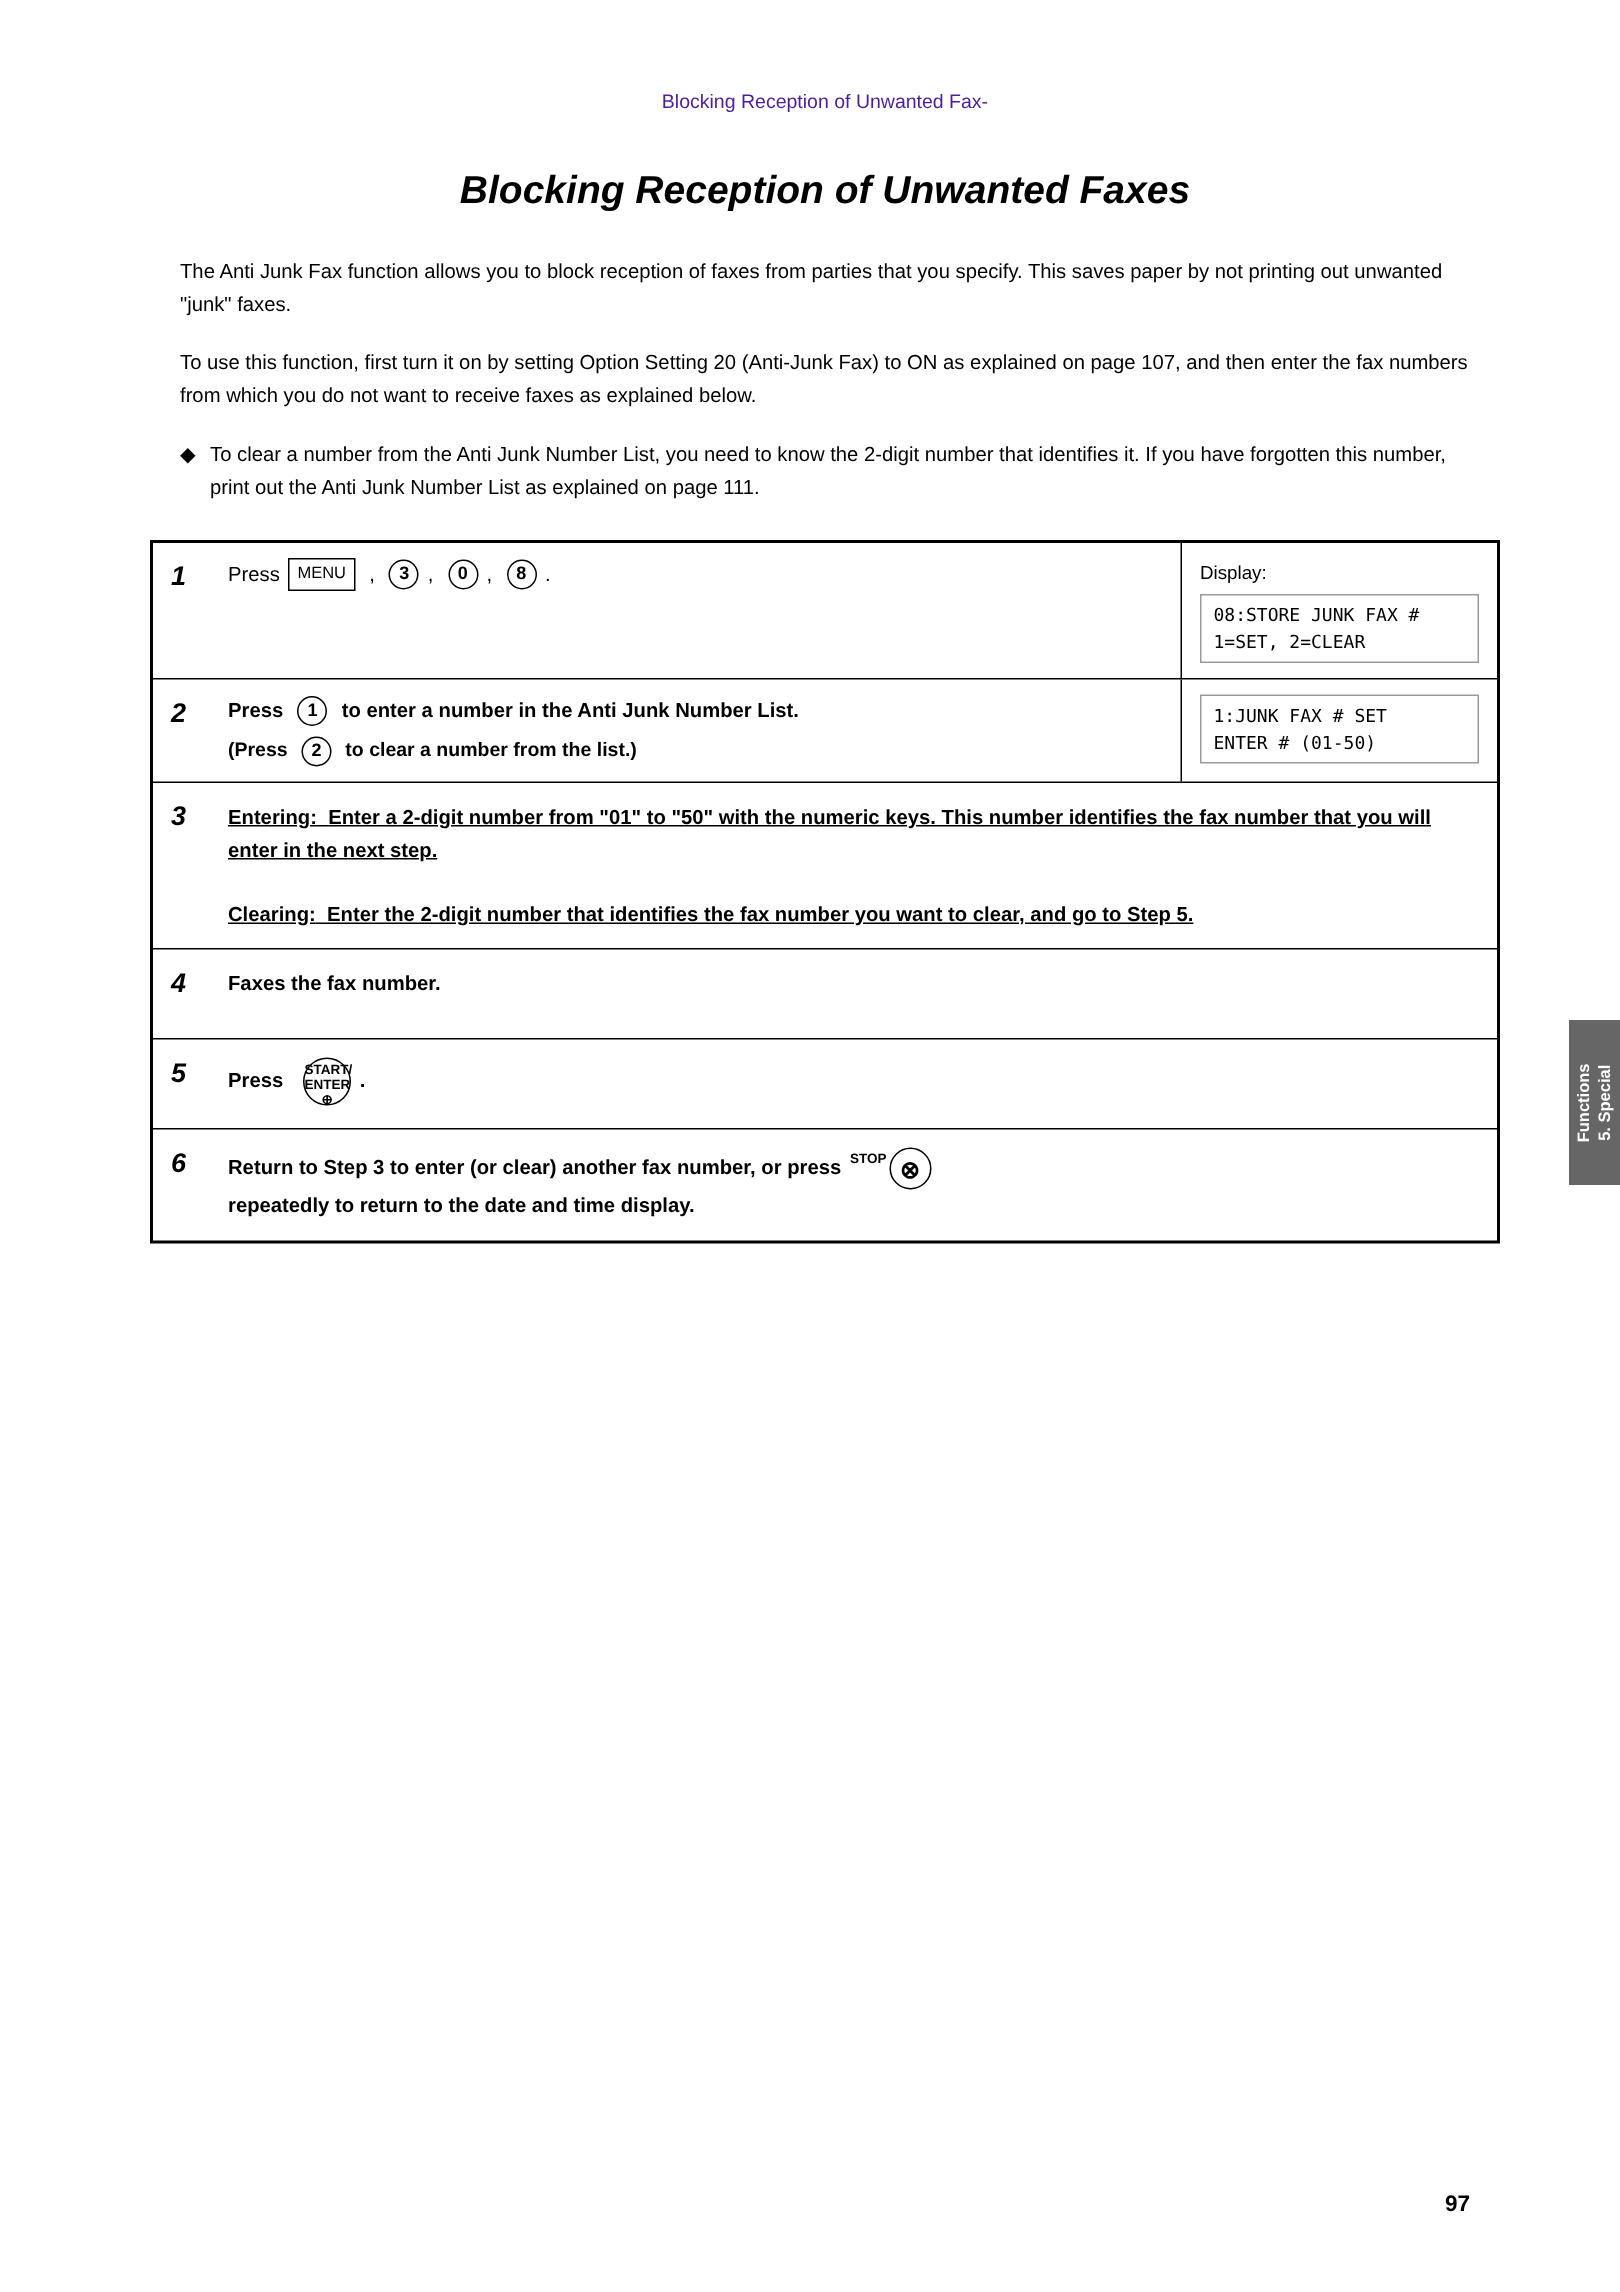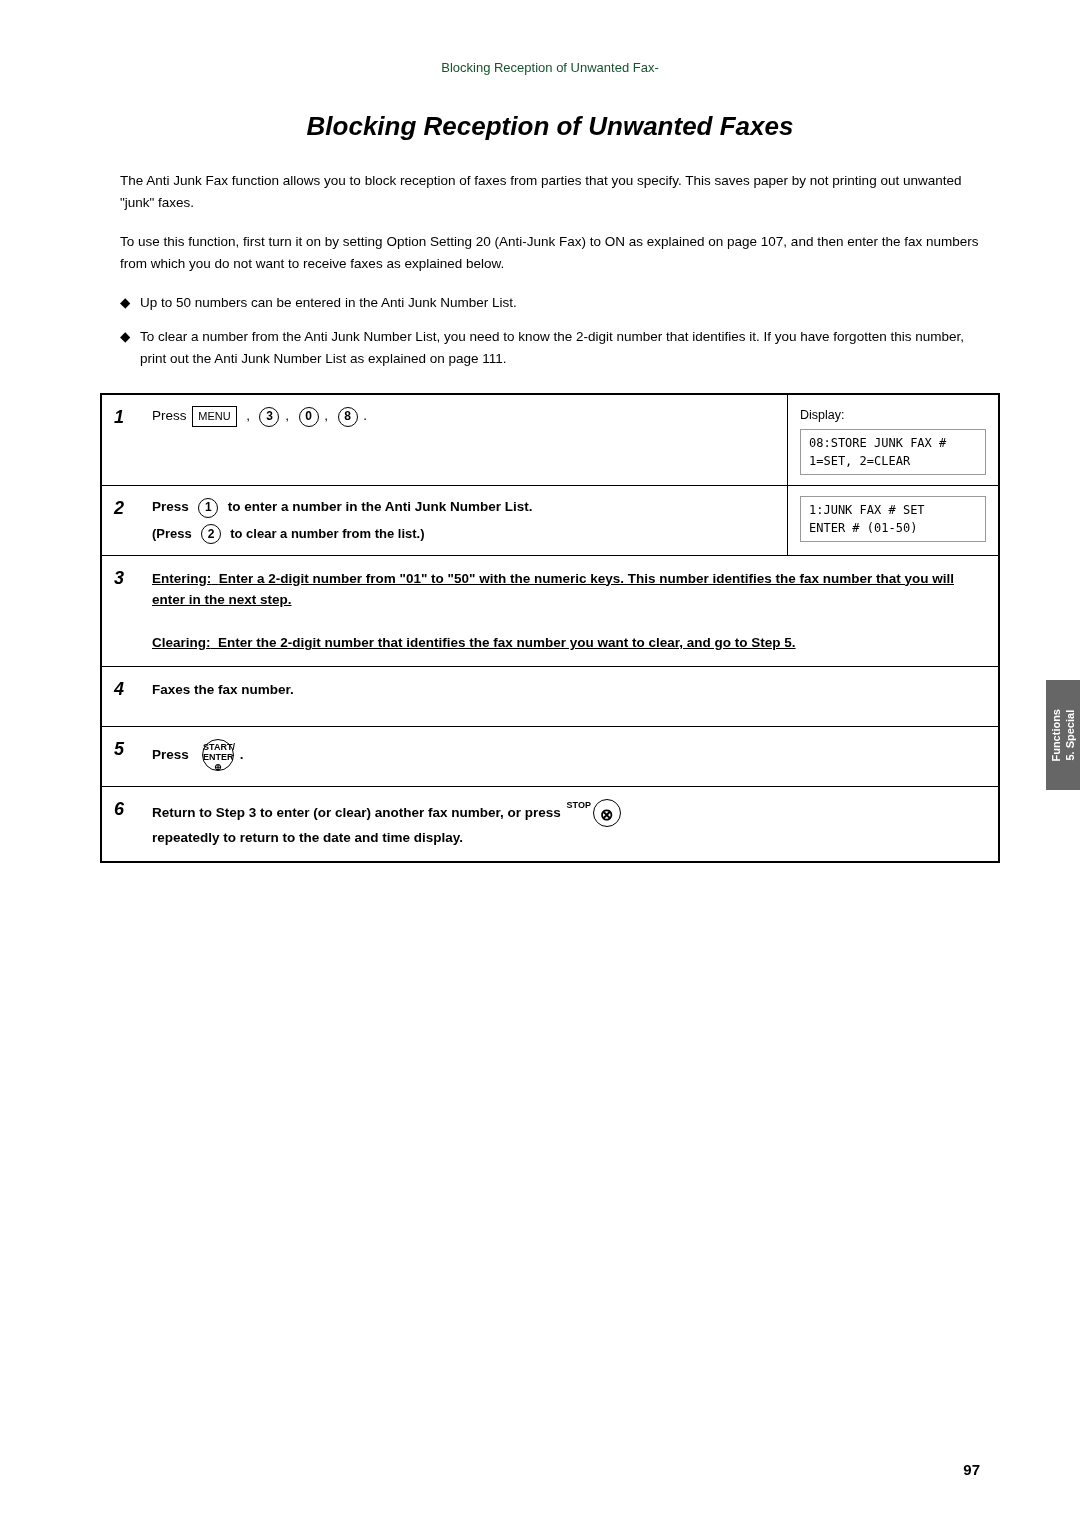--- a/index.html
+++ b/index.html
@@ -16,21 +16,21 @@
     .page-container {
       width: 1080px;
       min-height: 1528px;
       padding: 60px 80px 60px 100px;
       position: relative;
     }
 
     .header-line {
       text-align: center;
       font-size: 13px;
-      color: #14532d;
+      color: #4c1d95;
       margin-bottom: 30px;
       padding-bottom: 6px;
     }
 
     .page-title {
       font-size: 26px;
       font-weight: bold;
       font-style: italic;
       text-align: center;
       margin-bottom: 28px;
@@ -244,21 +244,20 @@
   <div class="header-line">
     <span>Blocking Reception of Unwanted Fax-</span>
   </div>
 
   <h1 class="page-title">Blocking Reception of Unwanted Faxes</h1>
 
   <p class="intro-para">The Anti Junk Fax function allows you to block reception of faxes from parties that you specify. This saves paper by not printing out unwanted "junk" faxes.</p>
   <p class="intro-para">To use this function, first turn it on by setting Option Setting 20 (Anti-Junk Fax) to ON as explained on page 107, and then enter the fax numbers from which you do not want to receive faxes as explained below.</p>
 
   <ul class="bullet-list">
-    <li>Up to 50 numbers can be entered in the Anti Junk Number List.</li>
     <li>To clear a number from the Anti Junk Number List, you need to know the 2-digit number that identifies it. If you have forgotten this number, print out the Anti Junk Number List as explained on page 111.</li>
   </ul>
 
   <div class="steps-table">
 
     <div class="step-row">
       <div class="step-num-col">
         <span>1</span>
       </div>
       <div class="step-content-col">

